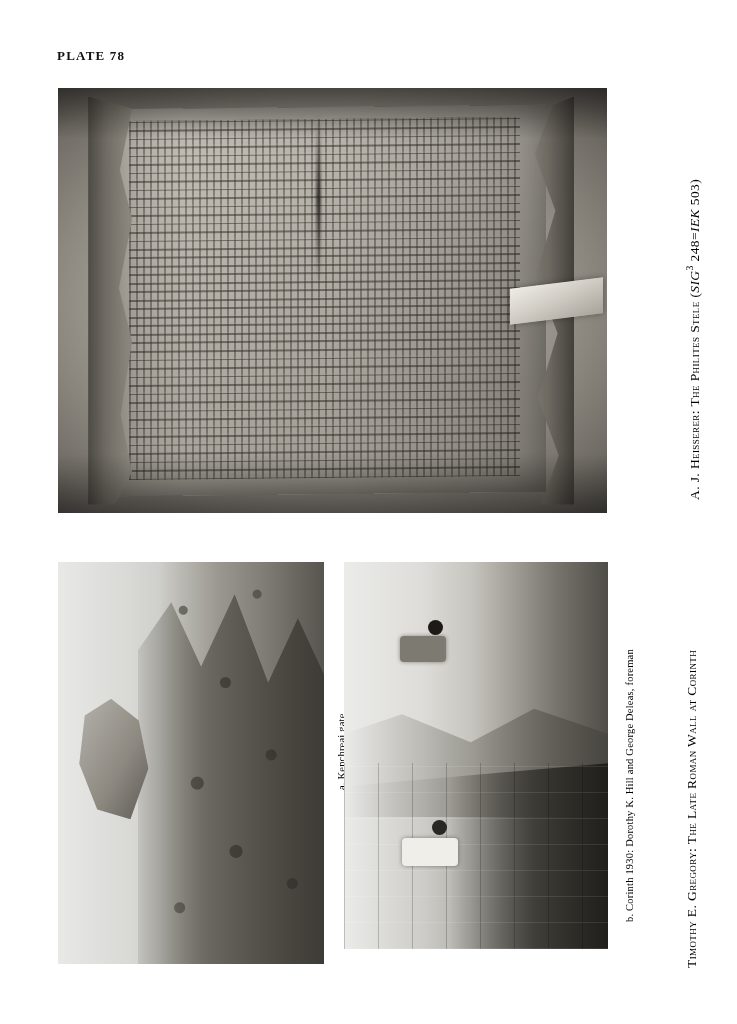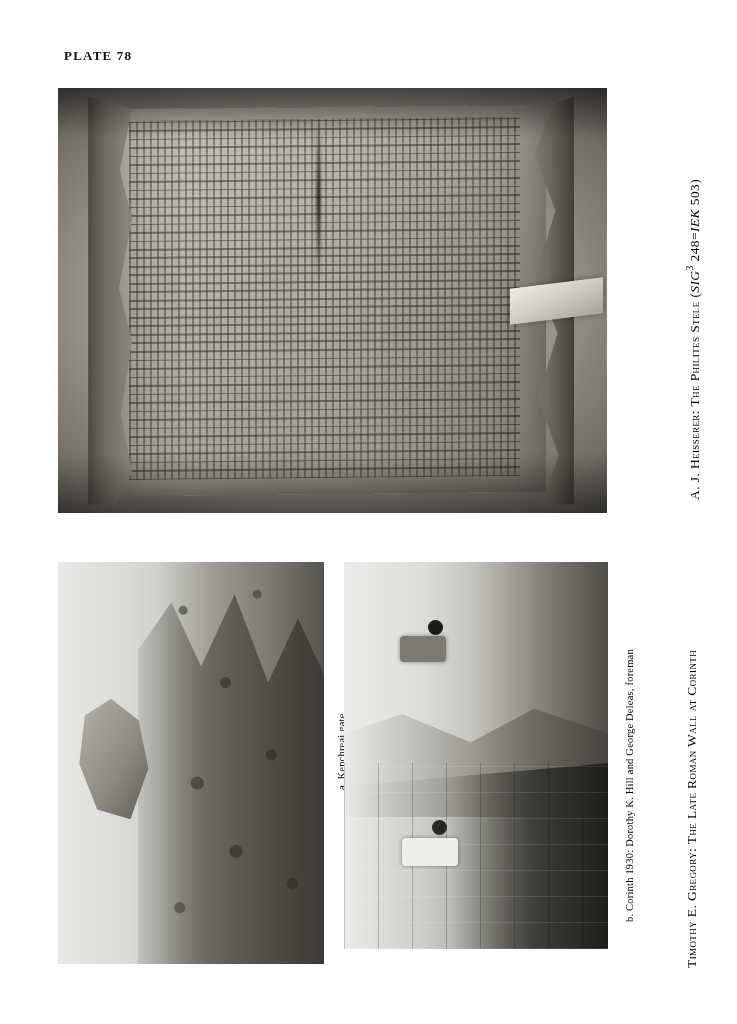--- a/index.html
+++ b/index.html
@@ -19,21 +19,20 @@
   
   .plate-label {
     position: absolute;
     left: 57px;
     top: 48px;
     font-family: "Liberation Serif", serif;
     font-size: 13px;
     letter-spacing: 1.2px;
     font-weight: 600;
     color: #111;
-    margin-left: 7px;
   }
 
   
   .figure {
     position: absolute;
     overflow: hidden;
     background: #8f8f8f;
   }
 
   

